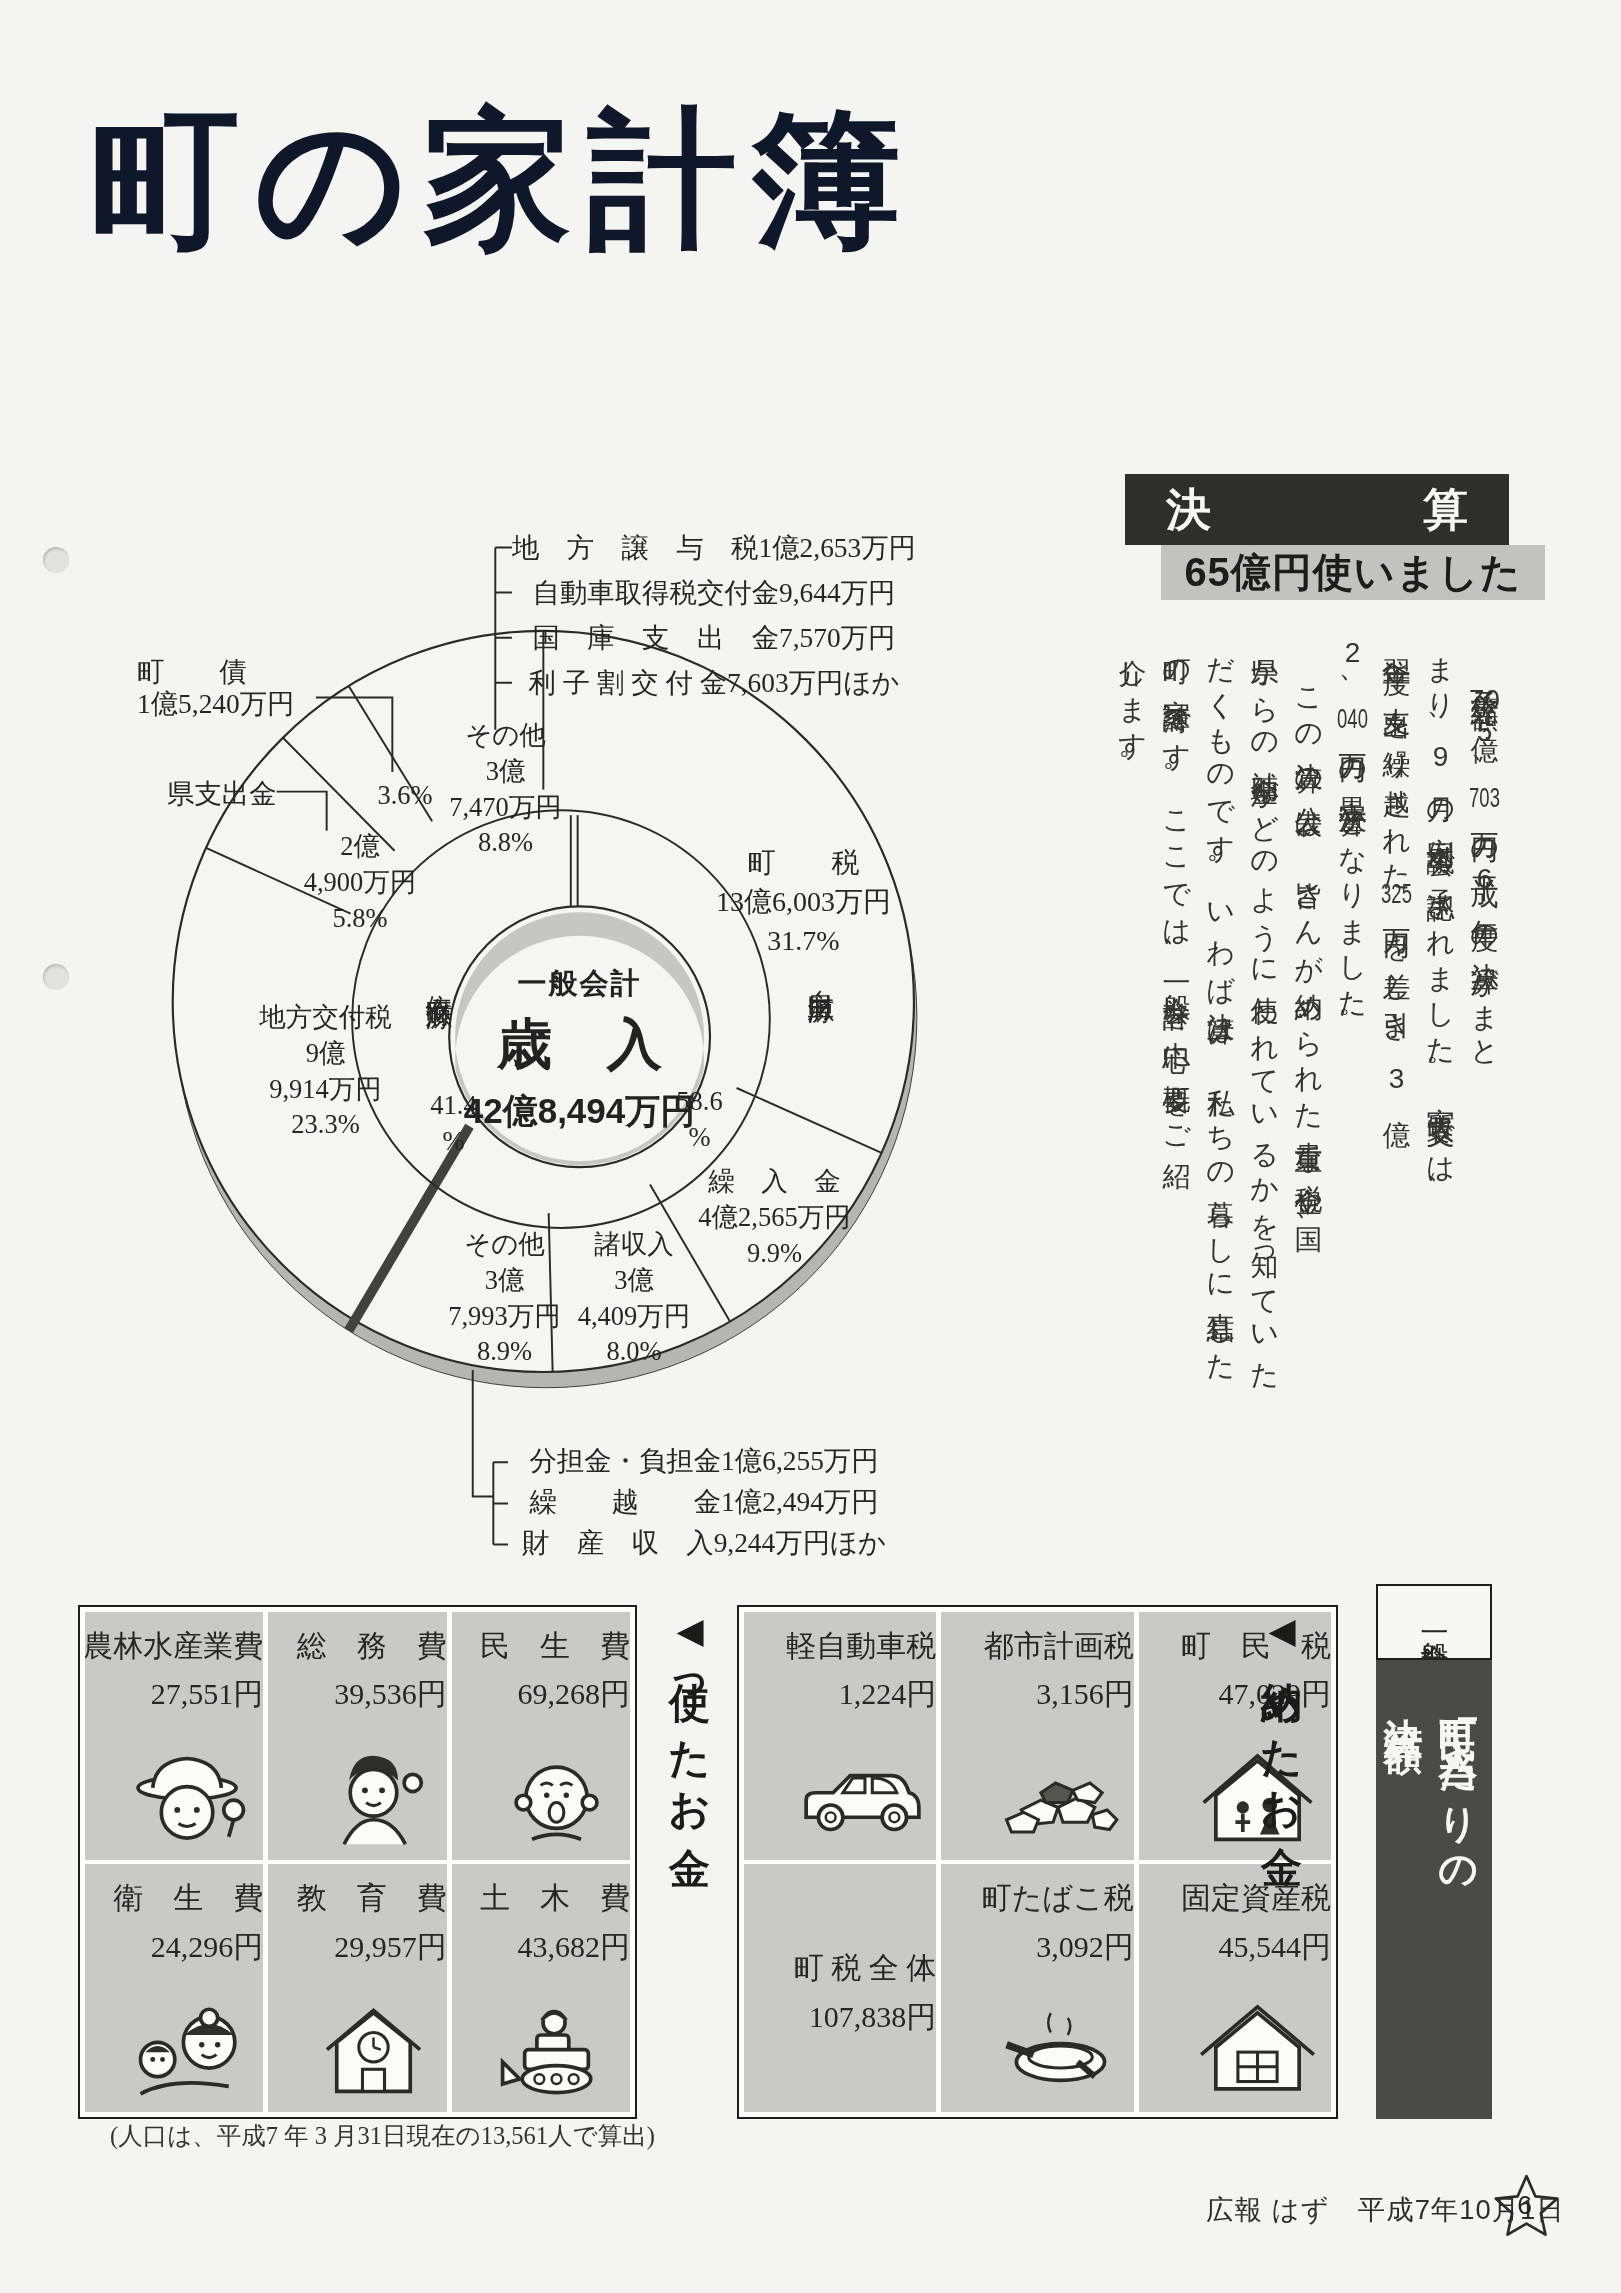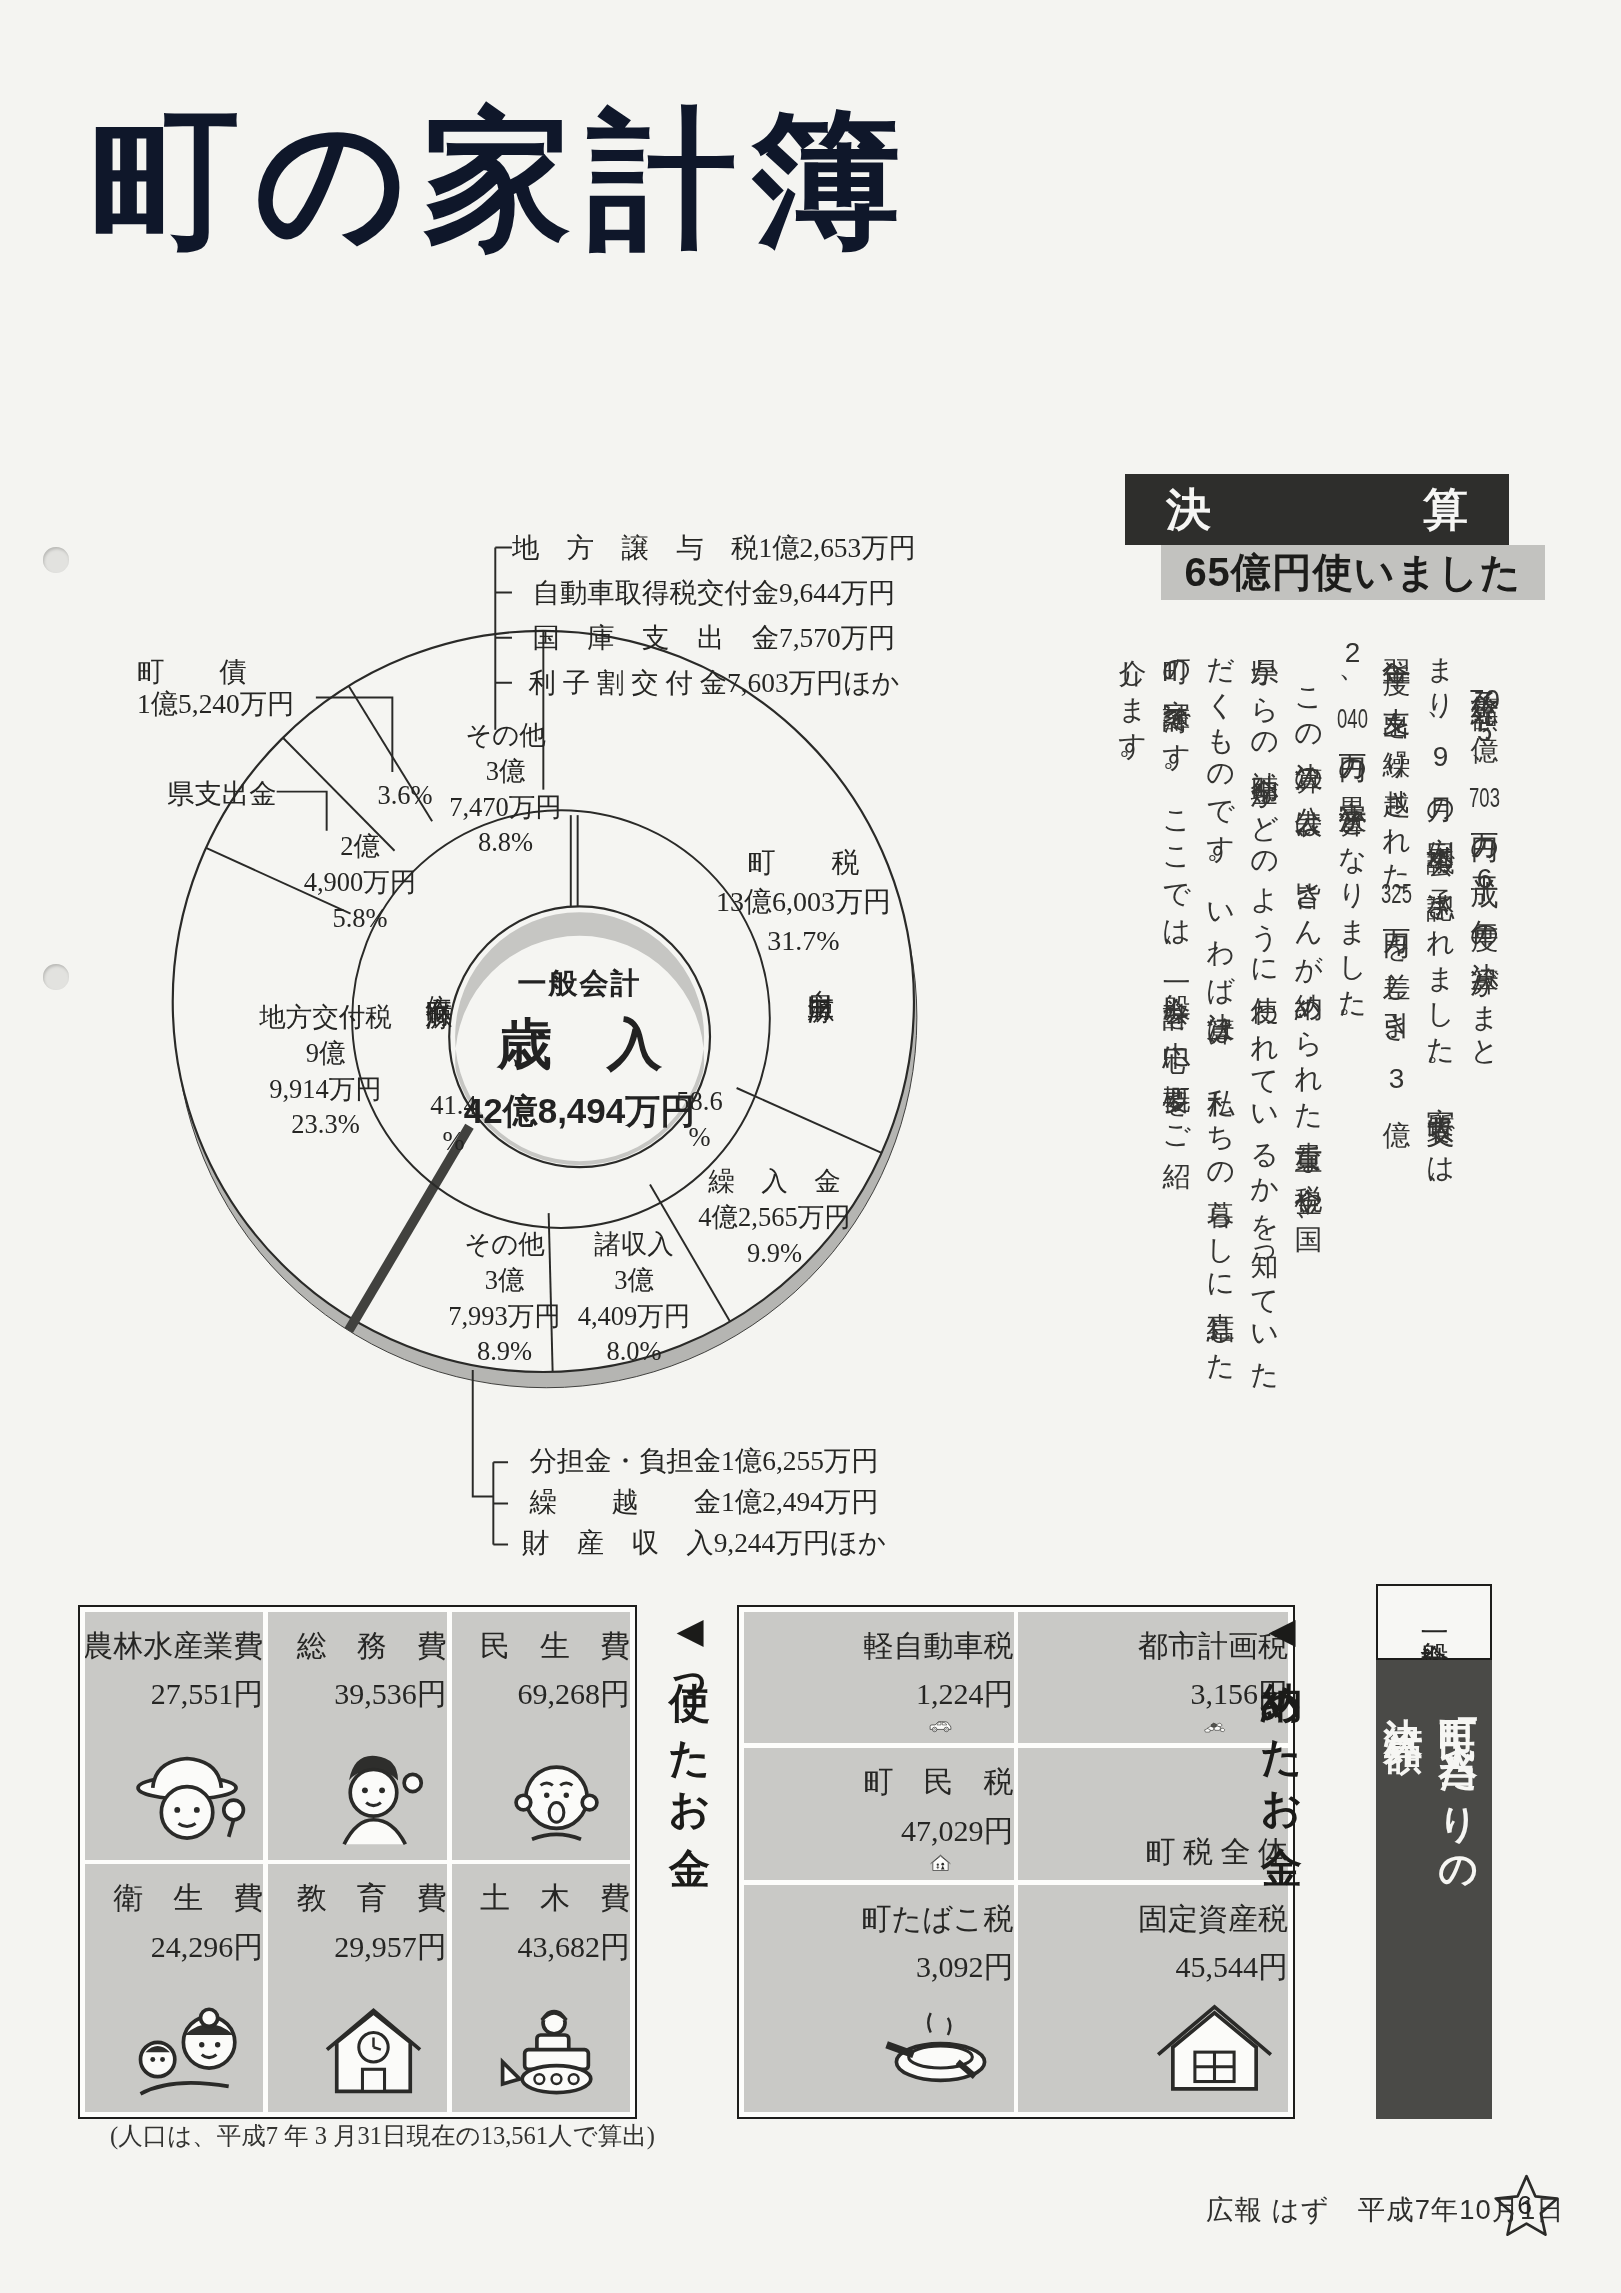--- a/index.html
+++ b/index.html
@@ -60,21 +60,21 @@
   .callout-row{display:flex; justify-content:center; align-items:center; height:45px;}
   .callout-top{left:508px; top:525px; width:412px;}
   .callout-bottom{left:508px; top:1440px; width:392px;}
   .callout-bottom .callout-row{height:41px;}
   .machidebt{left:137px; top:657px; width:186px; text-align:left; line-height:1.15;}
   .kenshishutsu{left:167px; top:776px;}
   
   .money-table{position:absolute; background:#fdfdfb; border:2.9px solid #1d1d1b;
     display:grid; grid-template-rows:1fr 1fr; gap:4.9px; padding:4.9px; box-sizing:border-box;}
   .t-spent{left:78px;  top:1605px; width:559px; height:514px; grid-template-columns:1fr 1fr 1fr;}
-  .t-paid {left:737px; top:1605px; width:558px; height:514px; grid-template-columns:1fr 1fr;}
+  .t-paid {left:737px; top:1605px; width:601px; height:514px; grid-template-columns:1fr 1fr 1fr;}
   .m-cell{background:#c9c9c6; display:flex; flex-direction:column; align-items:flex-end; overflow:hidden;}
   .m-cell .c-title{margin-top:13.7px; font-size:30px; white-space:nowrap;}
   .m-cell .c-amount{margin-top:7.8px; font-size:30px; white-space:nowrap;}
   .m-cell svg{margin-top:auto; margin-bottom:7.8px;}
   .m-cell.spread .c-title{margin-top:84px;}
   .m-cell.spread .c-amount{font-family:Liberation Serif, serif;}
   
   .v-banner{position:absolute; writing-mode:vertical-rl; text-orientation:upright;
     font-family:"Liberation Sans", sans-serif; font-weight:700; font-size:41px;
     letter-spacing:5.9px; color:#1b1b19;}

